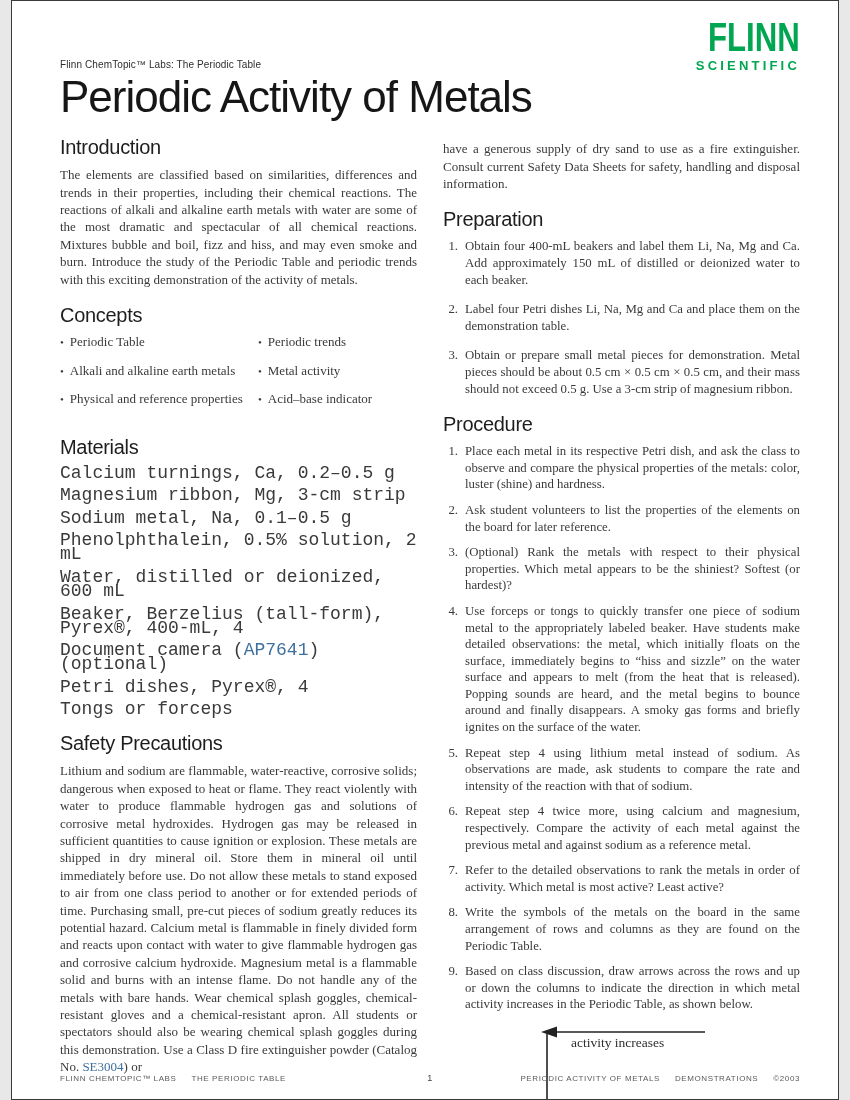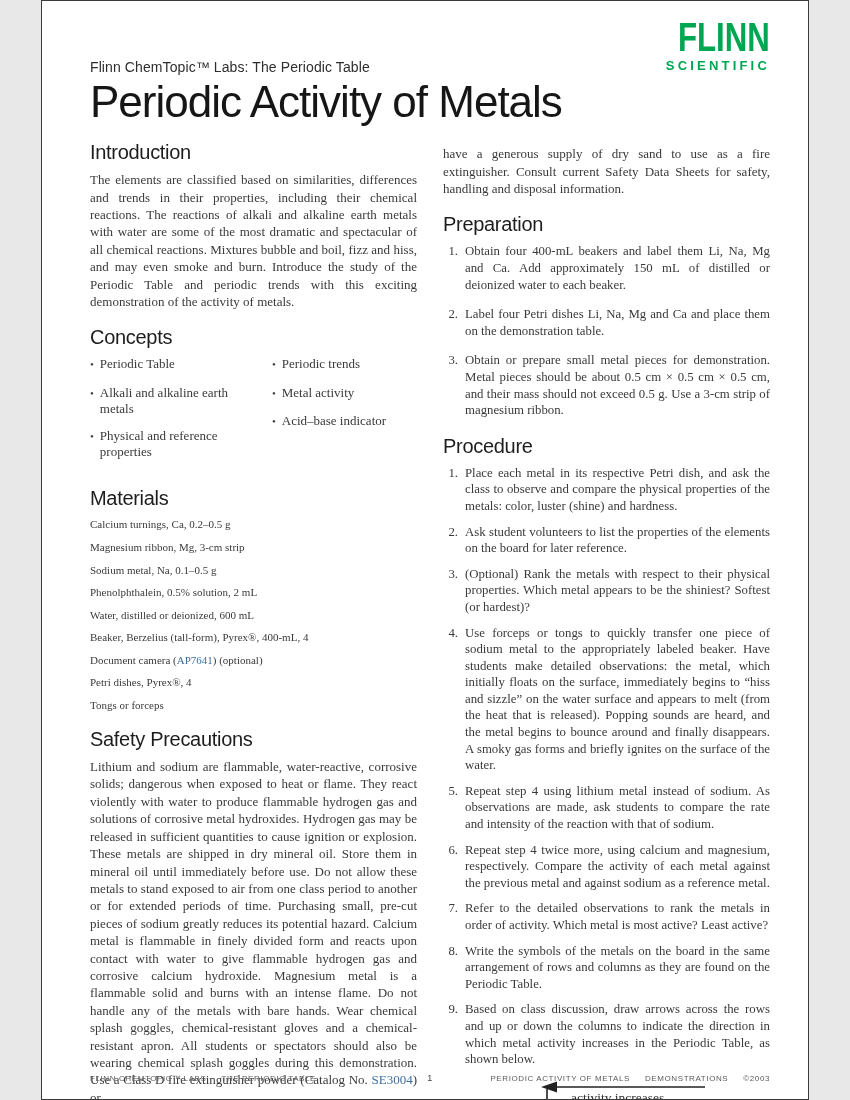--- a/index.html
+++ b/index.html
@@ -5,21 +5,21 @@
   :root{
     --brand-green:#00A651;
     --banner-gray:#C9C9C9;
     --link-blue:#3E6F9E;
     --text-dark:#3A3A3A;
   }
   *{margin:0;padding:0;box-sizing:border-box;}
   html,body{background:#e8e8e8;}
   .page{
     position:relative;
-    width:768px;height:1100px;
+    width:828px;height:1100px;
     margin:0 auto;
     background:#fff;
     border:1px solid #3a3a3a;
     overflow:hidden;
     font-family:"Liberation Serif", serif;
     color:var(--text-dark);
     padding:18px 38px 0 48px;
   }
   
   .logo{position:absolute;top:16px;right:38px;text-align:right;line-height:1;}
@@ -27,21 +27,21 @@
     font-family:"Liberation Sans", sans-serif;font-weight:700;
     font-size:40px;color:var(--brand-green);
     letter-spacing:0px;transform:scaleX(0.78);transform-origin:right center;
   }
   .logo-sci{
     font-family:"Liberation Sans", sans-serif;font-weight:700;
     font-size:13px;color:var(--brand-green);letter-spacing:3.2px;margin-top:2px;
   }
   .series-line{
     font-family:"Liberation Sans", sans-serif;
-    font-size:14px;color:#2e2e2e;margin-top:40px;letter-spacing:0.1px;
+    font-size:10px;color:#2e2e2e;margin-top:40px;letter-spacing:0.1px;
   }
   h1.page-title{
     font-family:"Liberation Sans", sans-serif;font-weight:400;
     font-size:44px;color:#161616;letter-spacing:-1px;
     margin:4px 0 14px 0;line-height:1.05;
   }
   .banner{
     background:var(--banner-gray);
     height:38px;line-height:38px;
     padding-left:15px;margin-bottom:13px;
@@ -61,21 +61,21 @@
   h2.sec.first{margin-top:2px;}
   p.body{font-size:13px;line-height:17.4px;text-align:justify;}
   
   .concepts{display:flex;gap:15px;margin:4px 0 2px 0;justify-content:flex-end;}
   .concepts .ccol{flex:1;}
   .concepts .ccol:first-child{flex:1.15;}
   .concept-item{font-size:13px;line-height:1.2;margin-bottom:12px;display:flex;}
   .concept-item::before{content:"•";margin-right:6px;font-size:11px;line-height:1.5;}
   
   .materials{margin-top:2px;}
-  .material-item{font-size:11px;line-height:14px;margin-bottom:8.6px;}
+  .material-item{font-size:18px;line-height:14px;margin-bottom:8.6px;font-family:Liberation Mono, monospace;}
   a.link{color:var(--link-blue);text-decoration:none;cursor:pointer;}
   
   .steps{margin-top:2px;}
   .step{display:flex;font-size:12.8px;line-height:16.6px;margin-bottom:9px;}
   .step .num{width:15px;flex:none;text-align:right;margin-right:7px;}
   .step .step-text{flex:1;text-align:justify;}
   .prep .step{margin-bottom:13px;}
   
   .diagram{position:relative;height:100px;margin-top:6px;}
   .diagram svg{position:absolute;left:0;top:0;}

